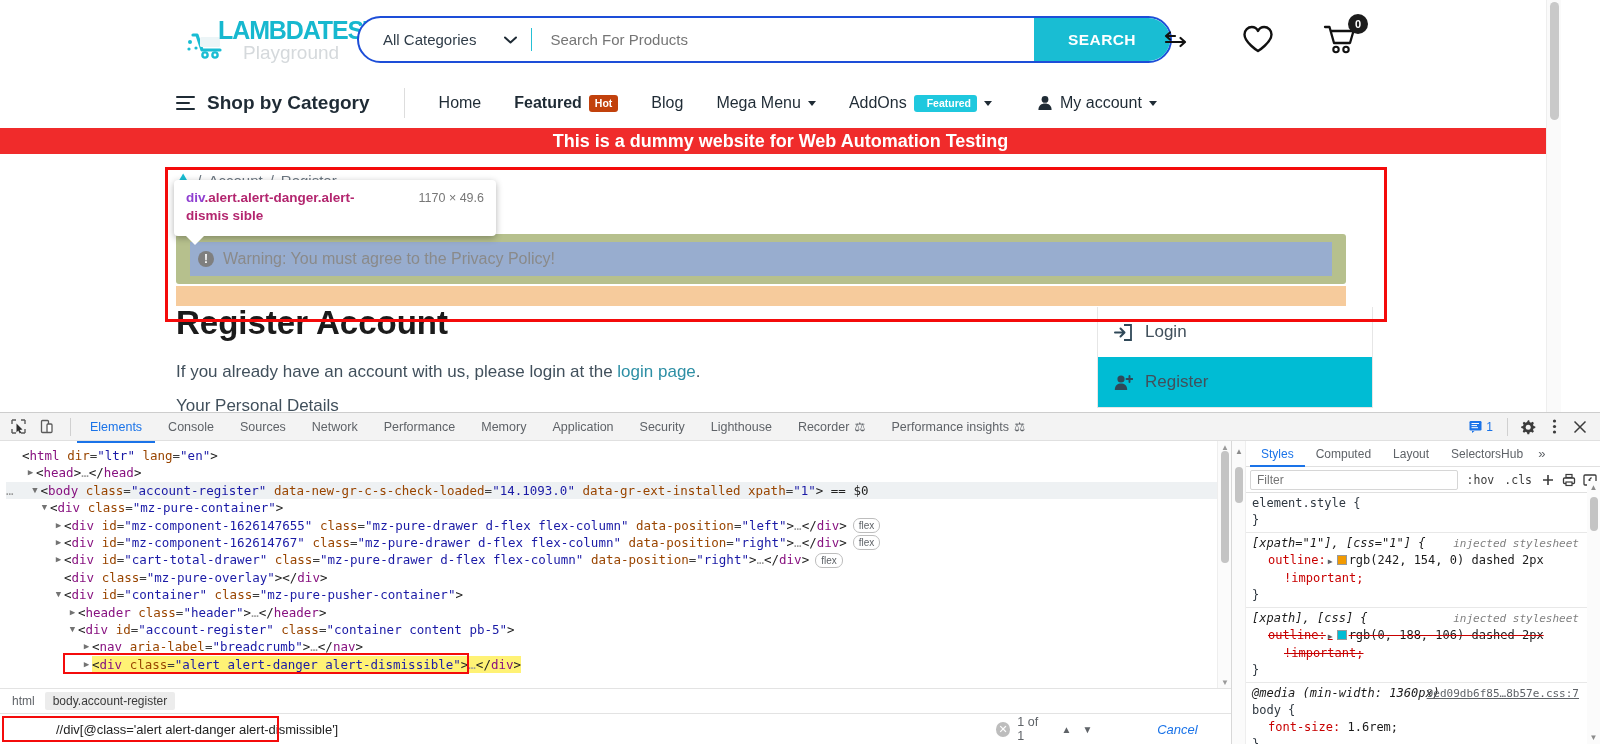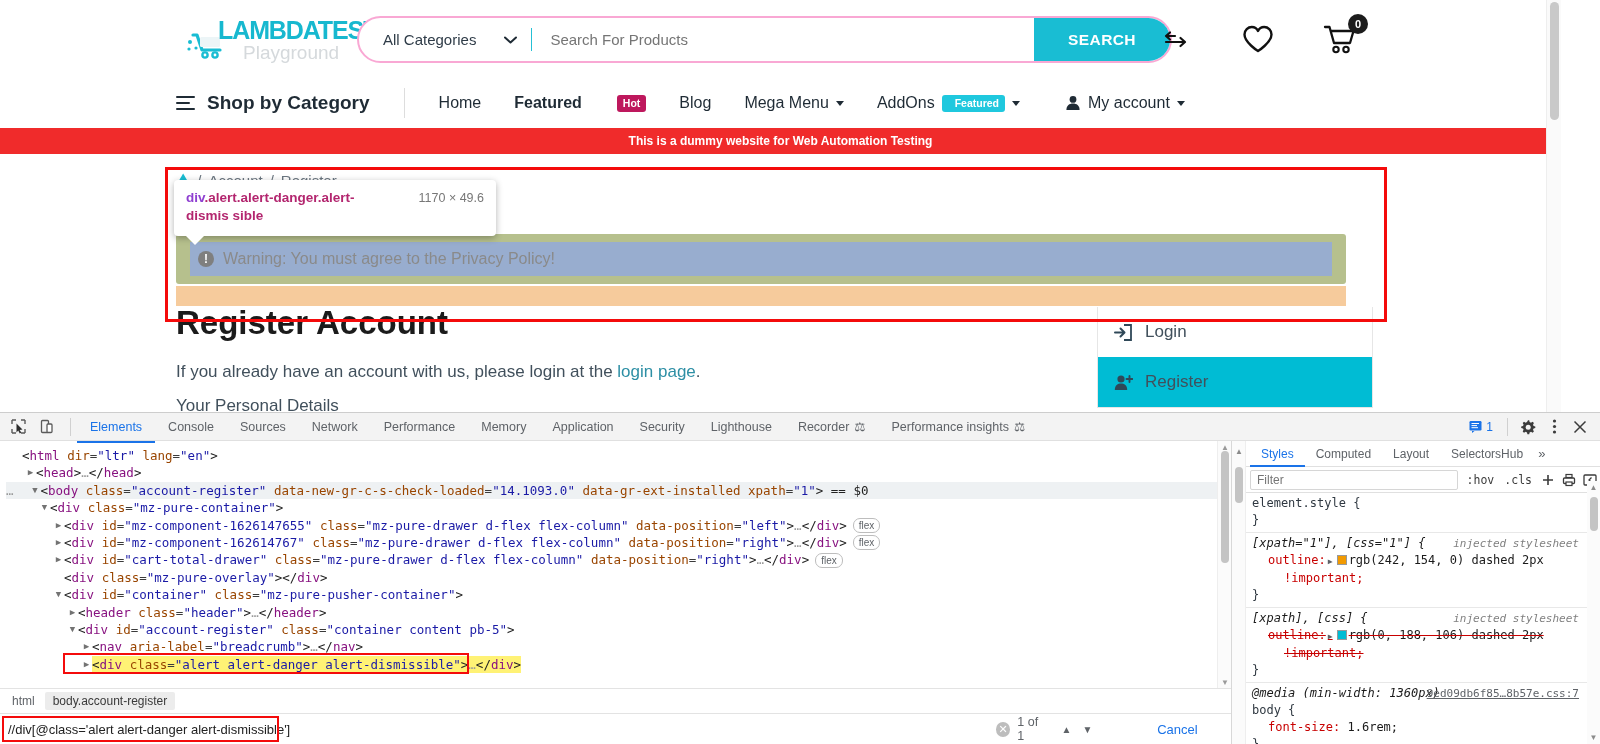--- a/index.html
+++ b/index.html
@@ -33,21 +33,21 @@
     font-size:25px; font-weight:bold; color:#17b8cf; letter-spacing:-1.1px;
     line-height:24px; font-family:"Liberation Sans", sans-serif;
   }
   .logo-sub {
     font-size:19px; color:#d5d9dc; letter-spacing:0px; line-height:20px;
     margin-left:25px; margin-top:1px;
   }
 
   .searchbar {
     position:absolute; left:357px; top:16px; width:815px; height:47px;
-    border:2px solid #f9a8d4; border-radius:26px; background:#fff;
+    border:2px solid #1d4ed8; border-radius:26px; background:#fff;
     display:flex; align-items:stretch; overflow:hidden;
   }
   .cat-select {
     display:flex; align-items:center; gap:28px; padding:0 14px 0 24px;
     font-size:15px; color:#2f3c48; white-space:nowrap;
   }
   .cat-divider { width:1px; background:#25c0d5; margin:10px 0; }
   .search-input {
     flex:1; border:none; outline:none; padding:0 18px; font-size:15px;
     color:#6b7680; font-family:"Liberation Sans", sans-serif; background:transparent;
@@ -73,27 +73,27 @@
   }
   .shopcat { display:flex; align-items:center; gap:12px; font-size:19px; font-weight:bold; color:#1f2b35; cursor:pointer; }
   .burger { display:inline-block; width:19px; }
   .burger i { display:block; height:2.5px; background:#1f2b35; margin:3.5px 0; border-radius:1px; }
   .burger i:nth-child(1){ width:19px; } .burger i:nth-child(2){ width:14px; } .burger i:nth-child(3){ width:19px; }
   .nav-sep { width:1px; height:30px; background:#ddd; margin:0 34px; }
   .nav-items { display:flex; align-items:center; gap:33px; }
   .nav-item { display:flex; align-items:center; gap:7px; font-size:16px; color:#1f2b35; cursor:pointer; white-space:nowrap; }
   .nav-item.bold { font-weight:bold; }
   .tag { font-size:10.5px; font-weight:bold; padding:2.5px 6px; border-radius:3px; color:#fff; }
-  .tag.hot { background:#be185d;margin-left:28px; }
+  .tag.hot { background:#c2410c; }
   .tag.featured { background:#1fc8de;padding-left:13px; }
   .caret { width:0;height:0;border-left:4.5px solid transparent;border-right:4.5px solid transparent;border-top:5px solid #1f2b35; }
 
   .dummy-banner {
     position:absolute; left:0; top:128px; width:100%; height:26px; background:#f02b2b;
-    color:#fff; font-size:12px; font-weight:bold; display:flex; align-items:center; justify-content:center;
+    color:#fff; font-size:18px; font-weight:bold; display:flex; align-items:center; justify-content:center;
   }
 
   
   .content-area { position:absolute; left:0; top:154px; width:1561px; height:258px; background:#fff; }
   .breadcrumb { position:absolute; left:176px; top:16px; display:flex; align-items:center; gap:7px; font-size:15px; color:#6b7680; }
   .bc-home { color:#19bdd3; font-size:17px; }
 
   .alert-outer { position:absolute; left:176px; top:80px; width:1170px; height:50px; background:#b6c08d; border-radius:3px; }
   .alert-inner {
     position:absolute; left:14px; top:8px; right:14px; height:34px;
@@ -173,28 +173,28 @@
   .dom-scroll .arr { position:absolute; left:3px; width:8px; height:8px; color:#9a9a9a; font-size:8px; text-align:center; }
 
   .crumbbar { position:absolute; left:0; right:0; bottom:31px; height:25px; border-top:1px solid #e3e3e3; display:flex; align-items:center; padding-left:4px; gap:2px; background:#fff; }
   .crumb { padding:2px 8px; font-size:12px; color:#5f6368; cursor:pointer; border-radius:2px; }
   .crumb.active { background:#ececec; color:#3a3a3a; }
 
   .findbar { position:absolute; left:0; right:0; bottom:0; height:31px; border-top:1px solid #e3e3e3; display:flex; align-items:center; background:#fff; }
   .find-input-wrap { position:relative; width:1022px; height:31px; display:flex; align-items:center; }
   .find-input {
     width:100%; height:31px; border:none; outline:none; padding:0 8px; font-size:13px;
-    font-family:"Liberation Sans", sans-serif; color:#222; background:transparent;
+    font-family:"Liberation Sans", sans-serif; color:#222; background:transparent;margin-left:48px;
   }
   .find-red { position:absolute; left:2px; top:2px; width:277px; height:26px; border:2.5px solid #f40b0b; pointer-events:none; }
   .find-clear { width:15px;height:15px;border-radius:50%;background:#bdbdbd;color:#fff;font-size:11px;display:flex;align-items:center;justify-content:center;cursor:pointer;margin-right:7px; }
   .find-count { font-size:12.5px; color:#5f6368; margin-right:8px; }
   .find-nav { display:flex; }
   .find-nav div { width:21px;height:22px;display:flex;align-items:center;justify-content:center;color:#5f6368;cursor:pointer;font-size:10px; }
-  .cancel-btn { margin-left:26px; width:110px; text-align:center; color:#1a73e8; font-size:13px; cursor:pointer; }
+  .cancel-btn { margin-left:26px; width:110px; text-align:center; color:#1a73e8; font-size:13px; cursor:pointer;font-style:italic; }
 
   
   .styles-pane { position:relative; flex:1; display:flex; }
   .sp-left-scroll { width:14px; background:#fbfbfb; border-right:1px solid #eee; position:relative; }
   .sp-left-scroll .thumb { position:absolute; left:3px; top:26px; width:8px; height:36px; background:#c4c4c4; border-radius:4px; }
   .sp-left-scroll .arr { position:absolute; left:3px; top:6px; width:8px; font-size:8px; color:#8a8a8a; text-align:center; }
   .sp-main { flex:1; position:relative; }
   .sp-tabs { height:26px; display:flex; align-items:center; border-bottom:1px solid #e0e0e0; padding-left:4px; }
   .sp-tab { padding:0 11px; height:26px; line-height:26px; font-size:12px; color:#5f6368; cursor:pointer; }
   .sp-tab.active { color:#1a73e8; box-shadow: inset 0 -2px 0 #1a73e8; }

